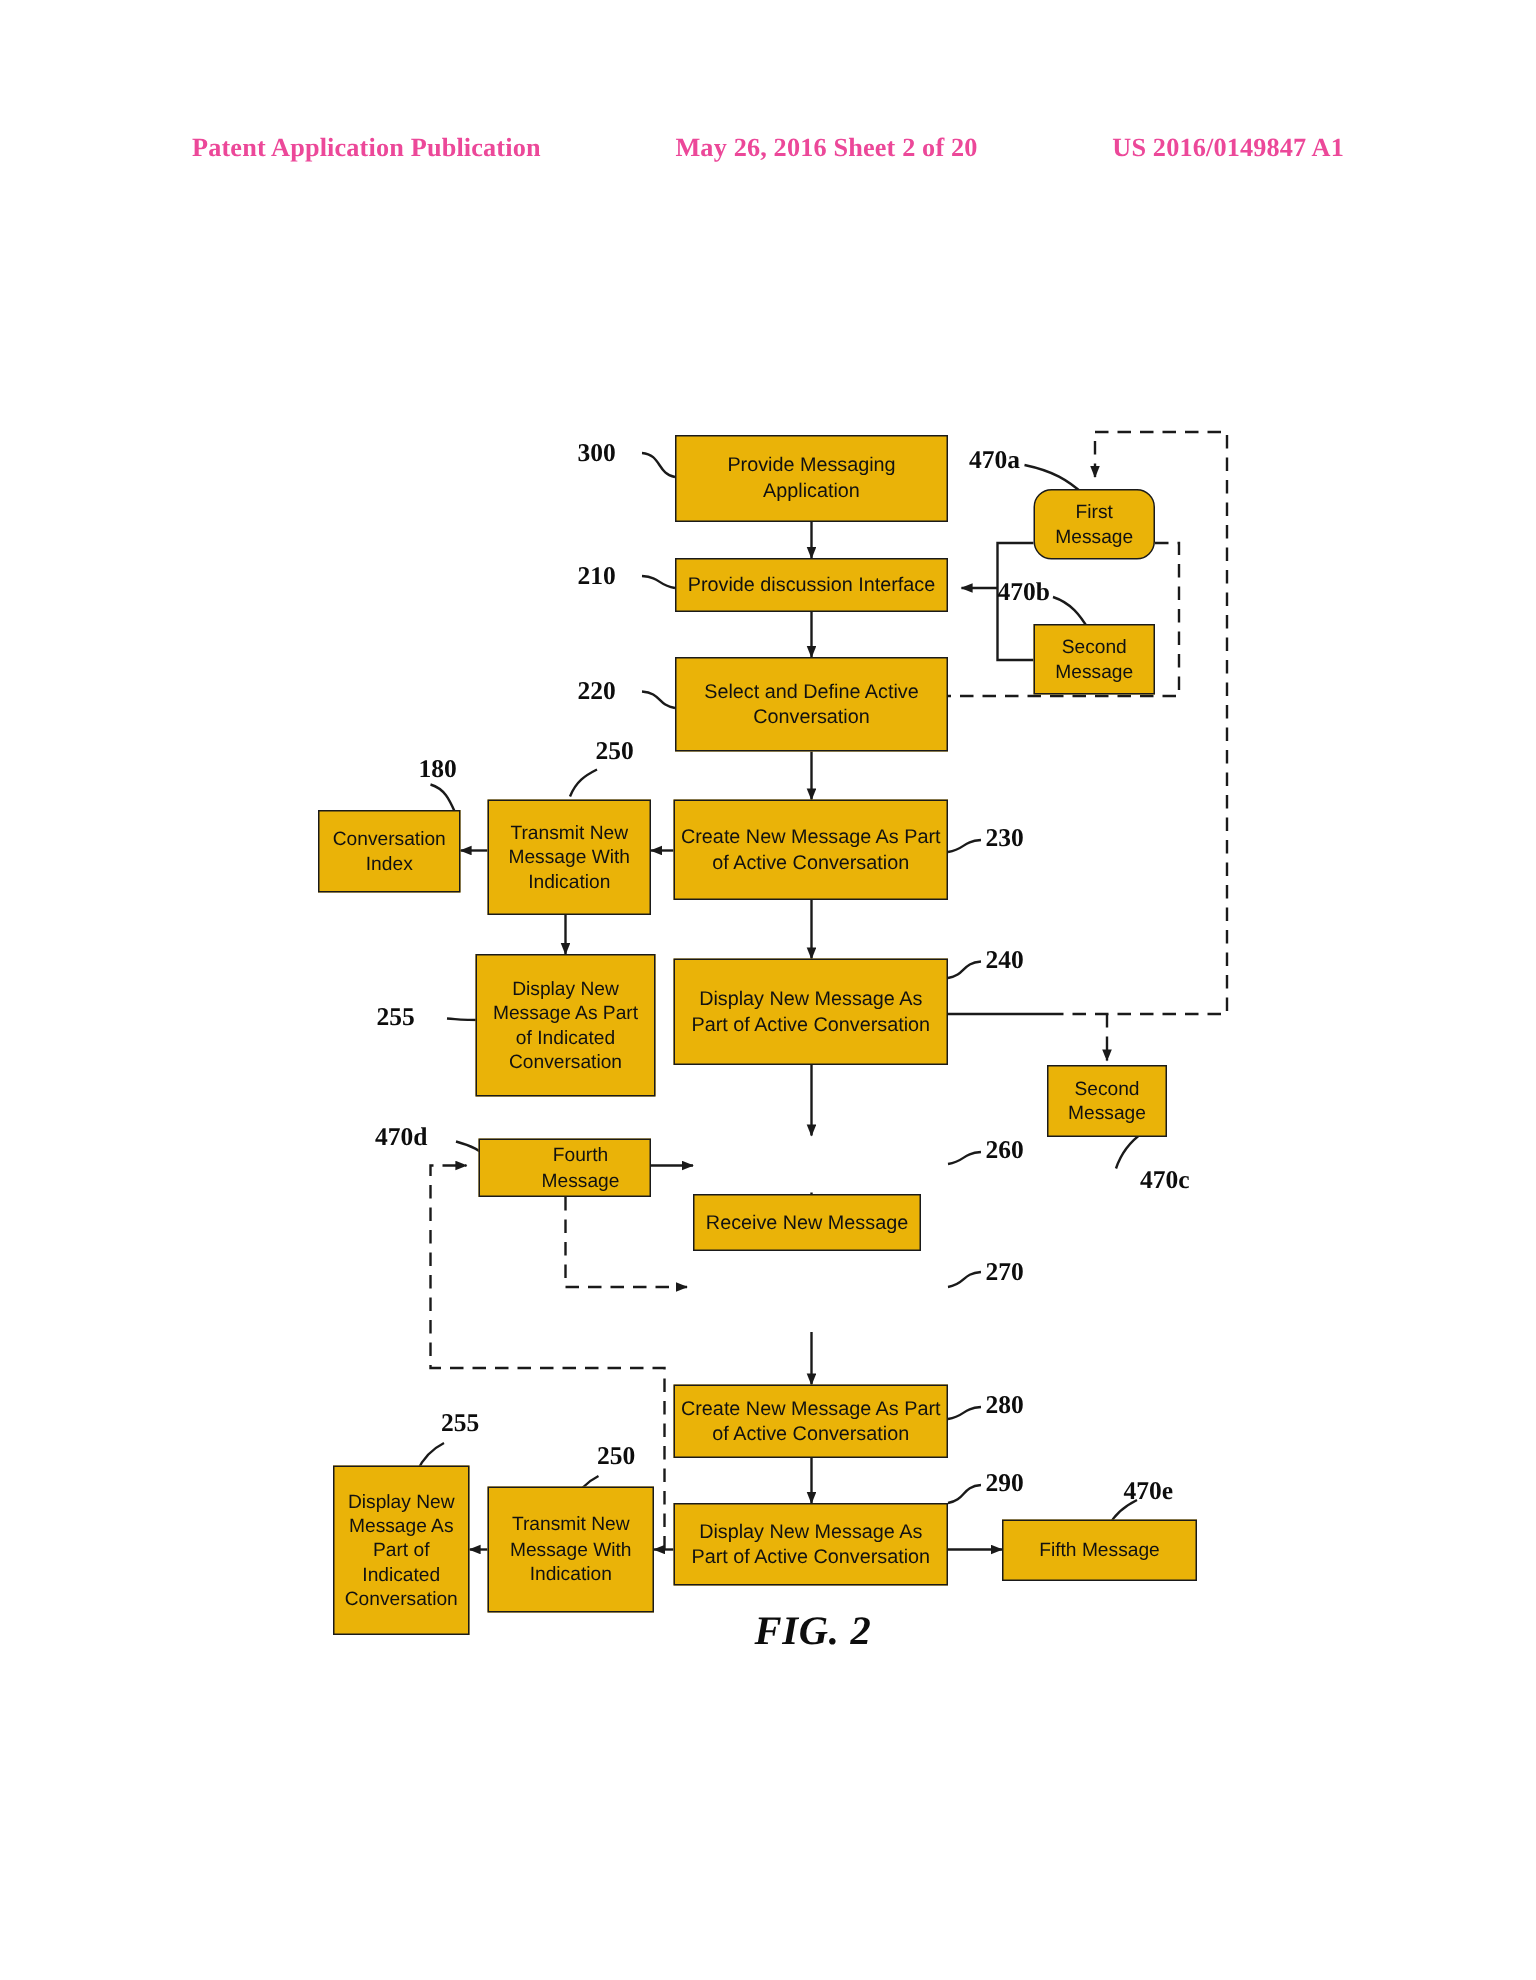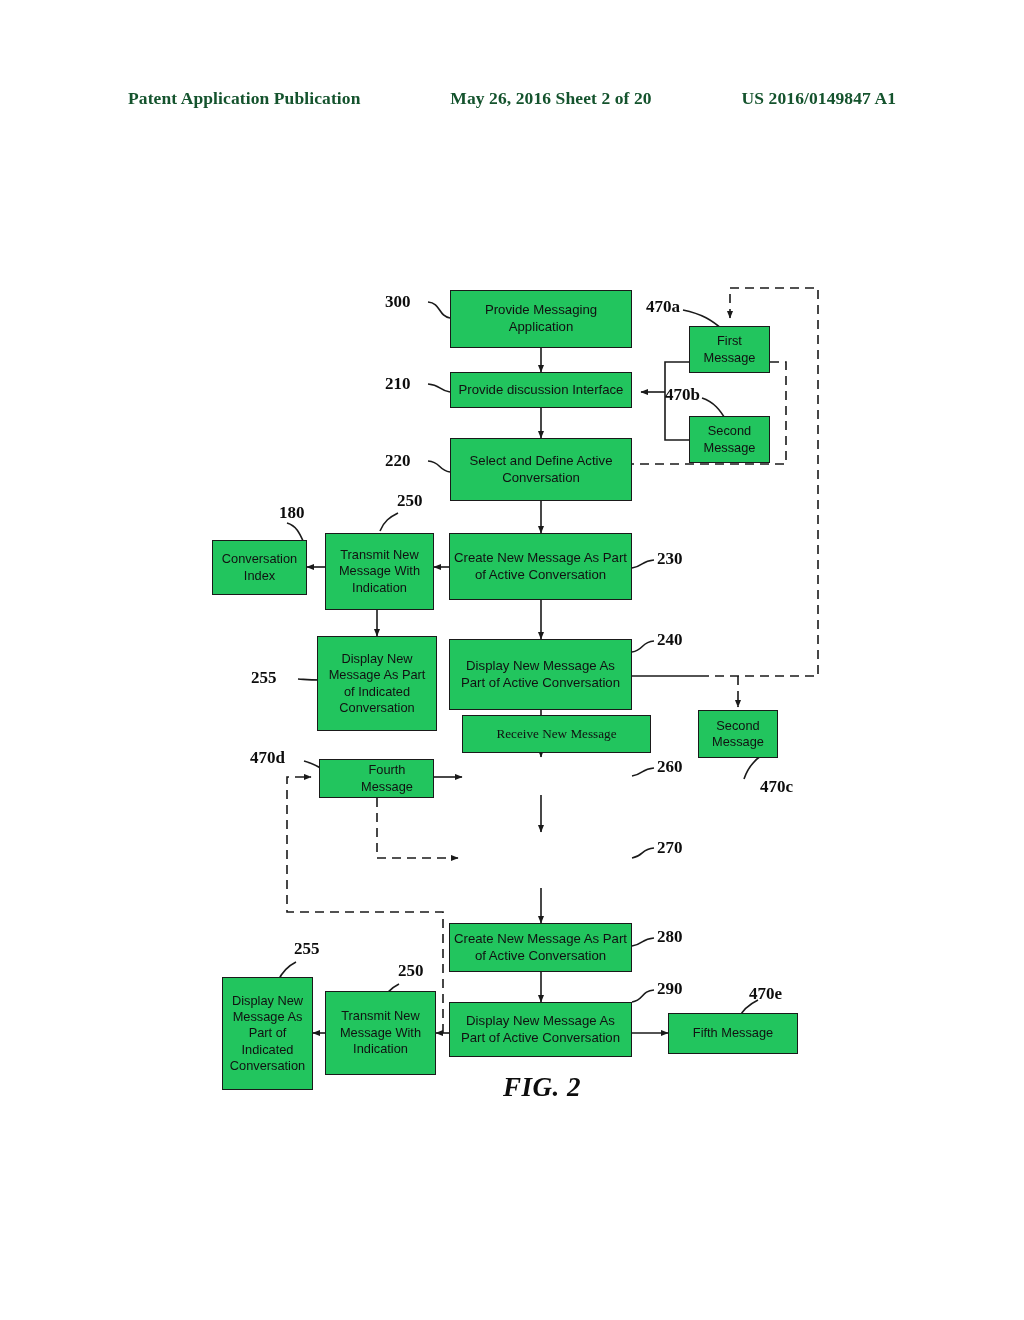--- a/index.html
+++ b/index.html
@@ -34,21 +34,21 @@
     left: 128px;
     top: 88px;
     width: 768px;
     display: flex;
     justify-content: space-between;
     align-items: baseline;
     font-family: "Liberation Serif", serif;
     font-weight: bold;
     font-size: 17.5px;
     letter-spacing: 0.1px;
-    color: #14532d;
+    color: #ec4899;
   }
   #header .hdr-mid {
     white-space: nowrap;
   }
   #header .hdr-left { white-space: nowrap; }
   #header .hdr-right { white-space: nowrap; }
 
   
   #figure {
     position: absolute;
@@ -60,21 +60,21 @@
     position: absolute;
     left: 0; top: 0;
     width: 1024px;
     height: 1320px;
   }
   
   .node {
     position: absolute;
     box-sizing: border-box;
     border: 1.6px solid #1a1a1a;
-    background: #22c55e;
+    background: #eab308;
     display: flex;
     align-items: center;
     justify-content: center;
     text-align: center;
     font-family: "Liberation Sans", sans-serif;
     font-size: 13.2px;
     line-height: 1.28;
     color: #111111;
     padding: 2px 4px;
     z-index: 3;
@@ -231,42 +231,42 @@
     </div>
 
     <div class="node small" style="left:317px; top:636px; width:120px; height:95px;">
       <span>Display New Message As Part of Indicated Conversation</span>
     </div>
 
     <div class="node small" style="left:212px; top:540px; width:95px; height:55px;">
       <span>Conversation Index</span>
     </div>
 
-    <div class="node" style="left:462px; top:715px; width:189px; height:38px;font-family:Liberation Serif, serif;">
+    <div class="node" style="left:462px; top:796px; width:152px; height:38px;">
       <span>Receive New Message</span>
     </div>
 
 
     <div class="node" style="left:449px; top:923px; width:183px; height:49px;">
       <span>Create New Message As Part of Active Conversation</span>
     </div>
 
     <div class="node" style="left:449px; top:1002px; width:183px; height:55px;">
       <span>Display New Message As Part of Active Conversation</span>
     </div>
 
     <div class="node small" style="left:325px; top:991px; width:111px; height:84px;">
       <span>Transmit New Message With Indication</span>
     </div>
 
     <div class="node small" style="left:222px; top:977px; width:91px; height:113px;">
       <span>Display New Message As Part of Indicated Conversation</span>
     </div>
 
-    <div class="node small" style="left:689px; top:326px; width:81px; height:47px;">
+    <div class="node small" style="left:689px; top:326px; width:81px; height:47px;border-radius:12px;">
       <span>First Message</span>
     </div>
 
     <div class="node small" style="left:689px; top:416px; width:81px; height:47px;">
       <span>Second Message</span>
     </div>
 
     <div class="node small" style="left:698px; top:710px; width:80px; height:48px;">
       <span>Second Message</span>
     </div>

